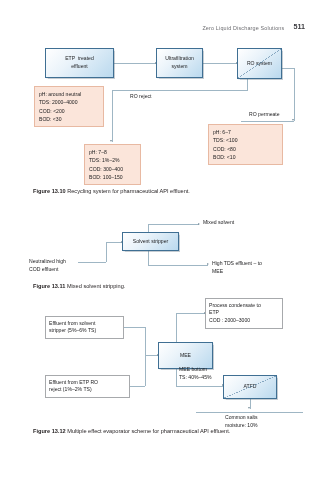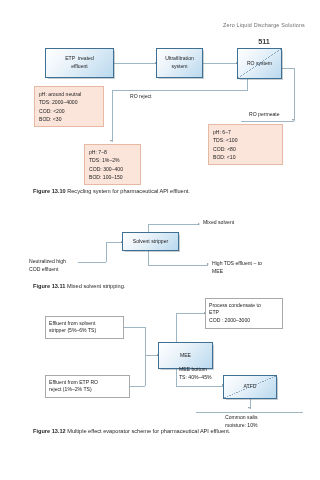--- a/index.html
+++ b/index.html
@@ -21,24 +21,23 @@
     width: 319px;
     height: 480px;
   }
 
   
   .runhead {
     position: absolute;
     top: 22px;
     right: 14px;
     display: flex;
-    align-items: center;
+    align-items: flex-end;
     gap: 9px;
     white-space: nowrap;
-    flex-direction: column;
   }
   .runhead-title {
     font-size: 5.4px;
     letter-spacing: 0.18px;
     color: #6e6e72;
   }
   .runhead-page {
     font-size: 7.2px;
     font-weight: bold;
     color: #3b3b3f;

